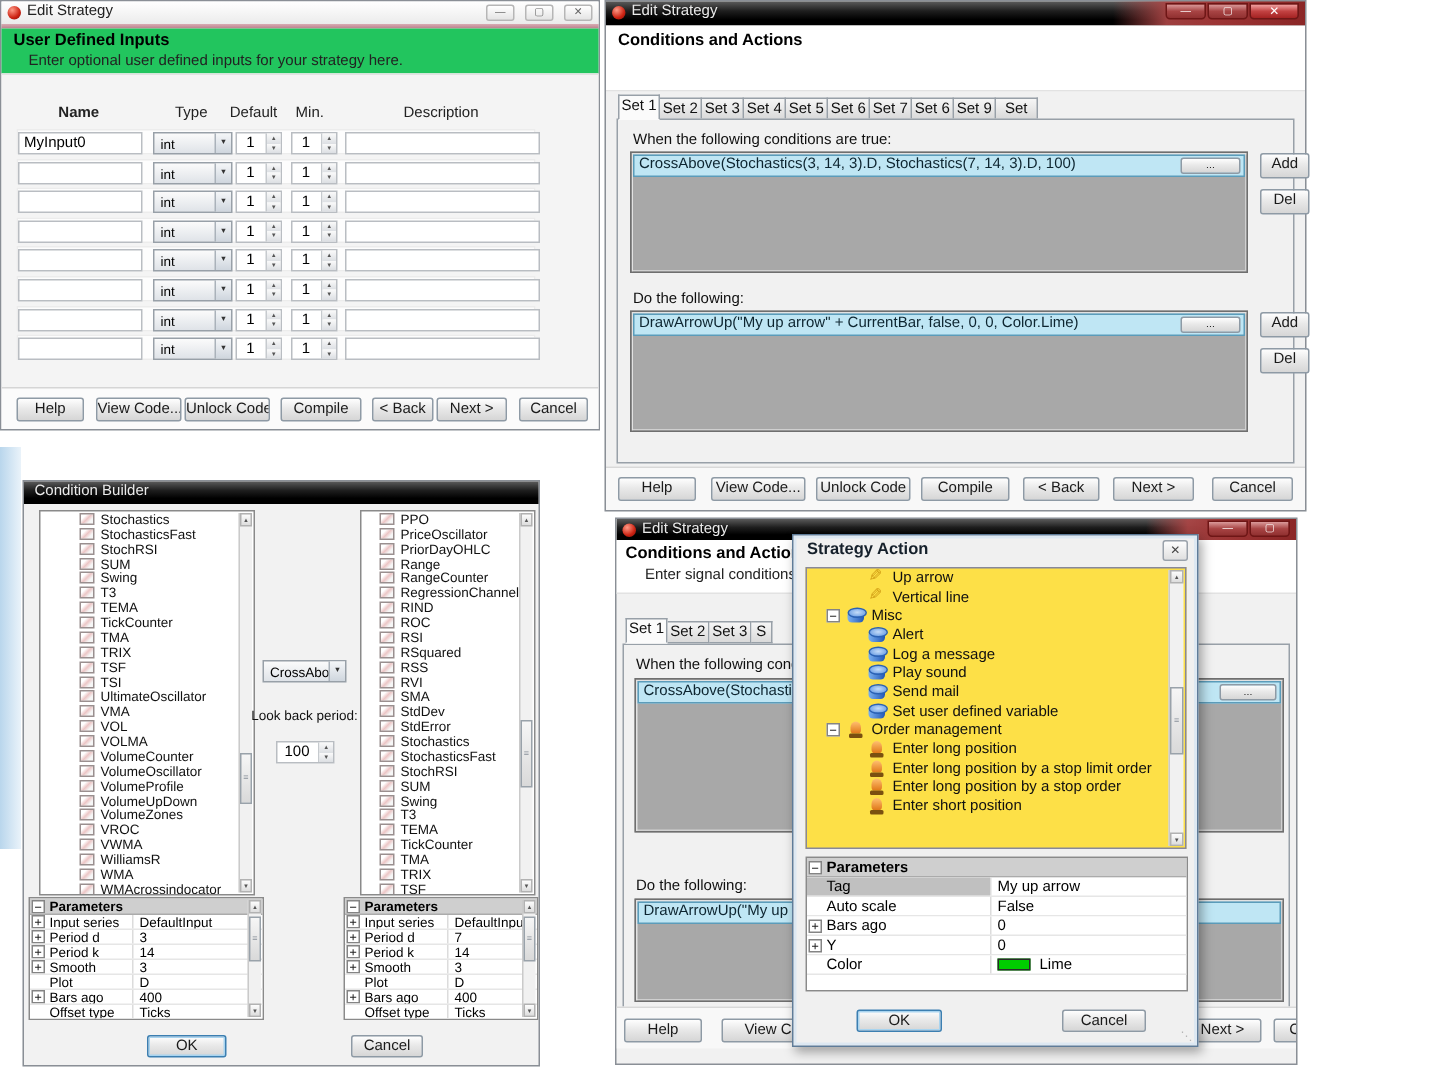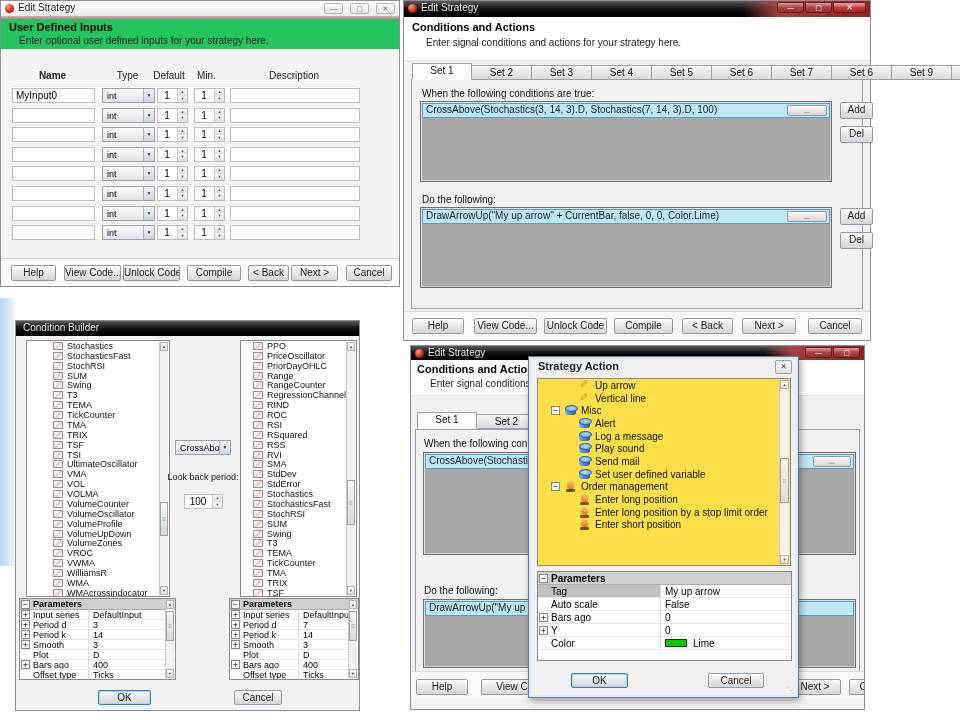--- a/index.html
+++ b/index.html
@@ -35,21 +35,21 @@
   .tb-red { position:absolute; right:0; top:0; bottom:0; width:128px; display:flex; justify-content:flex-end; gap:1px; padding:1px 4px 0 0; background:linear-gradient(90deg, rgba(160,50,50,0), rgba(175,70,70,.9) 28%, #9c3434 55%, #8a2626); }
   .wbr { width:27px; height:11px; border:1px solid #6e1616; border-radius:0 0 3px 3px; background:linear-gradient(#da9a9a,#a84444 50%,#903030); color:#fff; font-size:7px; line-height:10px; text-align:center; }
   .wbr.close { width:33px; background:linear-gradient(#f2a4a4,#c24242 50%,#a42222); font-size:8px; }
 
   
   .glist { position:absolute; background:#a8a8a8; border:1px solid #6f6f6f; box-shadow:inset 1px 1px 0 #e2e2e2, inset -1px -1px 0 #d0d0d0; overflow:hidden; }
   .grow { position:relative; height:15px; margin:1px; background:#bfe6f4; border:1px solid #5b9cba; font-size:10px; line-height:12px; padding-left:3px; color:#0d2530; white-space:nowrap; overflow:hidden; }
 
   
   .tabs { position:absolute; display:flex; }
-  .tab { width:60px; height:15px; margin-top:2px; background:linear-gradient(#f6f6f6,#dadada); border:1px solid #98a0a8; border-left:none; font-size:10px; line-height:14px; text-align:center; color:#111; overflow:hidden; }
+  .tab { width:28px; height:15px; margin-top:2px; background:linear-gradient(#f6f6f6,#dadada); border:1px solid #98a0a8; border-left:none; font-size:10px; line-height:14px; text-align:center; color:#111; overflow:hidden; }
   .tab:first-child { border-left:1px solid #98a0a8; }
   .tab.active { height:17px; margin-top:0; background:#fbfbfb; border-left:1px solid #98a0a8; border-bottom:1px solid #fbfbfb; position:relative; z-index:2; }
 
   
   .vsb { position:absolute; top:1px; bottom:1px; right:1px; width:9px; background:#f1f1f1; border-left:1px solid #cacaca; }
   .sbar { position:absolute; left:0; right:0; height:9px; background:linear-gradient(#fdfdfd,#dddddd); border:1px solid #b2b2b2; font-style:normal; font-size:4px; line-height:7px; text-align:center; color:#555; }
   .sbar.up { top:0; } .sbar.dn { bottom:0; }
   .sbthumb { position:absolute; left:0; right:0; background:linear-gradient(#f6f6f6,#d9d9d9); border:1px solid #99a2aa; font-style:normal; font-size:6px; color:#8a929a; display:flex; align-items:center; justify-content:center; }
 
   
@@ -419,21 +419,20 @@
       <span class="appicon"></span>
       <span class="tb-title">Edit Strategy</span>
       <span class="tb-red">
         <span class="wbr">—</span>
         <span class="wbr">▢</span>
         <span class="wbr close">✕</span>
       </span>
     </div>
     <div id="w2-head">
       <div class="h1">Conditions and Actions</div>
-      <div class="h2">Enter signal conditions and actions for your strategy here.</div>
     </div>
     <div class="tabs" id="w2-tabs">
 
     <div class="tab active">Set 1</div>
         <div class="tab">Set 2</div>
         <div class="tab">Set 3</div>
         <div class="tab">Set 4</div>
         <div class="tab">Set 5</div>
         <div class="tab">Set 6</div>
         <div class="tab">Set 7</div>
@@ -956,20 +955,24 @@
         <div class="ti lv2">
           <i class="tico order"></i>
           <span class="ti-lab">Enter long position</span>
         </div>
         <div class="ti lv2">
           <i class="tico order"></i>
           <span class="ti-lab">Enter long position by a stop limit order</span>
         </div>
         <div class="ti lv2">
           <i class="tico order"></i>
+          <span class="ti-lab">Enter long position by a stop order</span>
+        </div>
+        <div class="ti lv2">
+          <i class="tico order"></i>
           <span class="ti-lab">Enter short position</span>
         </div>
         <div class="vsb">
           <i class="sbar up">▲</i>
           <i class="sbar dn">▼</i>
           <i class="sbthumb" style="top: 78px; height: 45px;">≡</i>
         </div>
       </div>
     <div class="pg" id="dlg-pg">
         <div class="pg-row pg-head">

